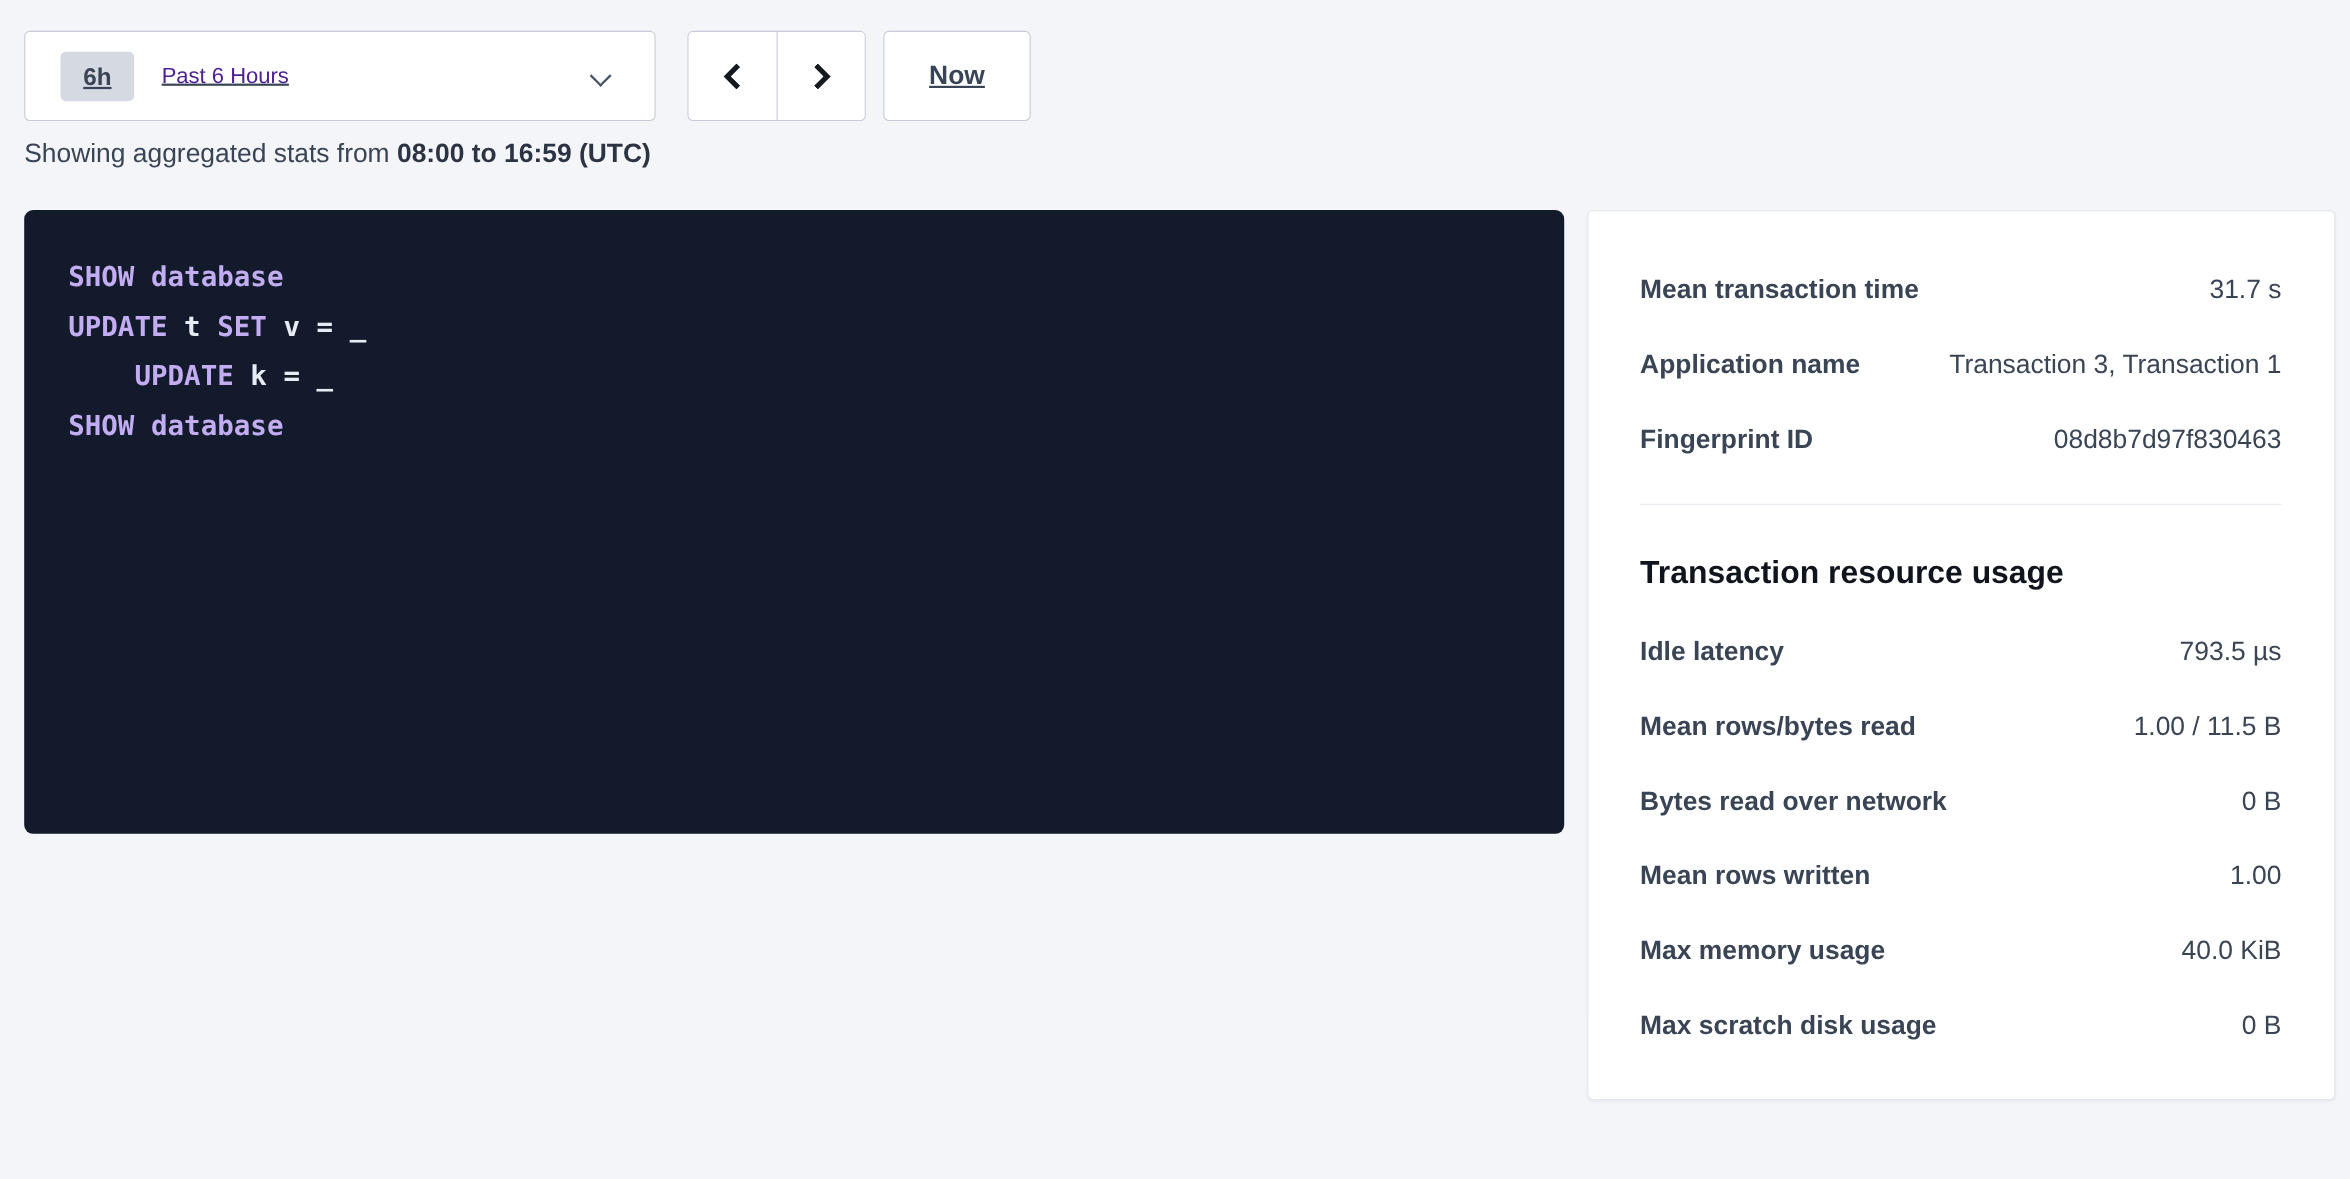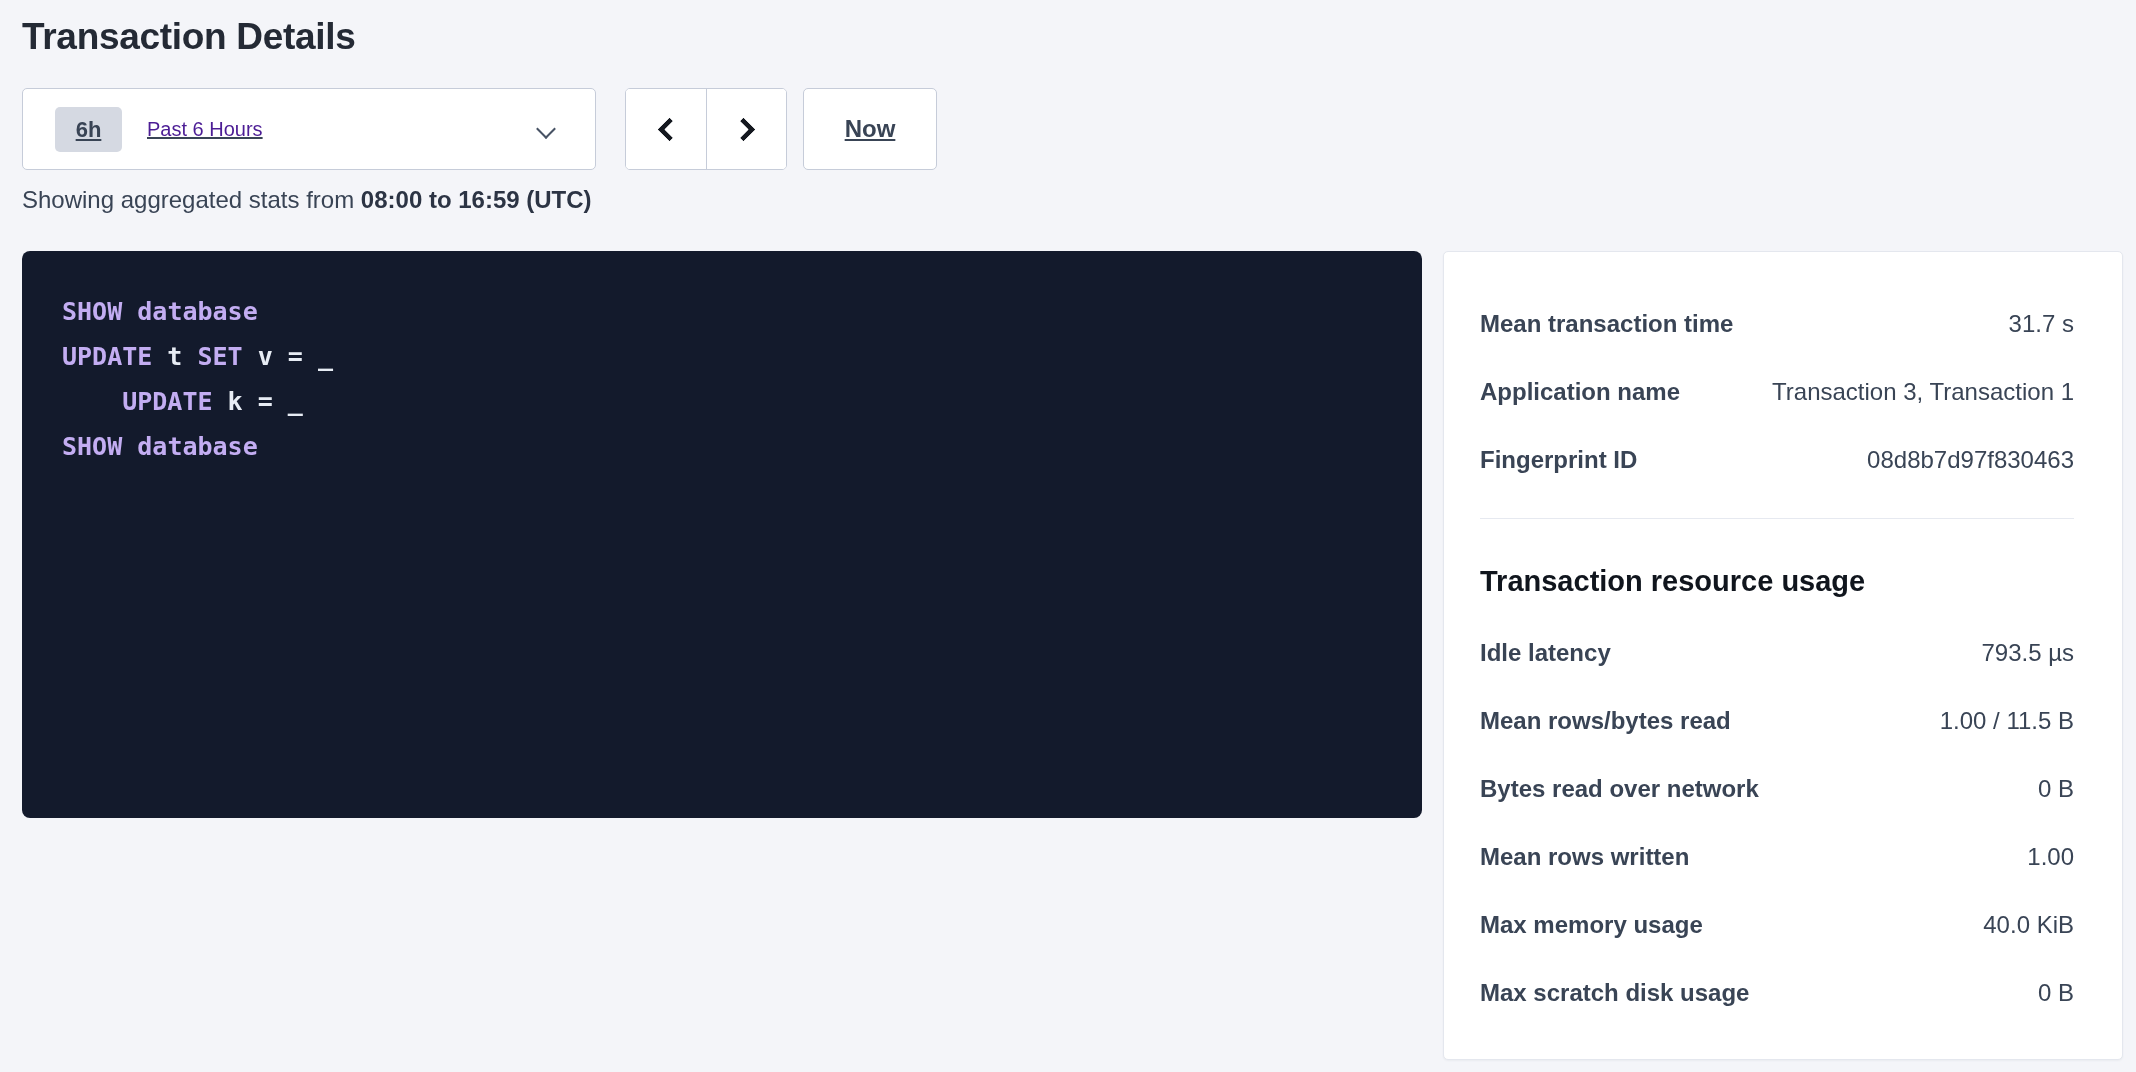--- a/index.html
+++ b/index.html
@@ -108,21 +108,21 @@
   }
   .tok-keyword { color: var(--kw-color, #c3adf2); }
   .tok-plain   { color: var(--pl-color, #e7ecf4); }
 
   
   .panel {
     width: 680px; height: 809px;
     background: #ffffff;
     border: 1px solid #e4e7ee;
     border-radius: 5px;
-    padding: 56px 48px 50px 36px;
+    padding: 56px 48px 50px 47px;
     box-shadow: 0 1px 2px rgba(40,50,70,0.05);
   }
   .row {
     display: flex; justify-content: space-between; align-items: baseline;
     font-size: 24px; line-height: 32px;
     margin-bottom: 36px;
   }
   .row:last-child { margin-bottom: 0; }
   .row-label { font-weight: bold; color: #394455; padding-right: 20px; white-space: nowrap; }
   .row-value { color: #394455; text-align: right; white-space: nowrap; }
@@ -132,21 +132,20 @@
     font-size: 29px; line-height: 36px;
     font-weight: bold; color: #10151d;
   }
   .resource-rows { margin-top: 38px; }
 </style>
 </head>
 <body style="background: rgb(244, 245, 249);">
 
 <div class="page">
 
-  <h1 class="page-title">Transaction Details</h1>
 
   <div class="controls">
     <div class="dropdown">
       <span class="badge">6h</span>
       <span class="dd-label">Past 6 Hours</span>
       <span class="chev-down"></span>
     </div>
     <div class="nav-group">
       <button class="nav-btn">
         <span class="chev chev-left"></span>

